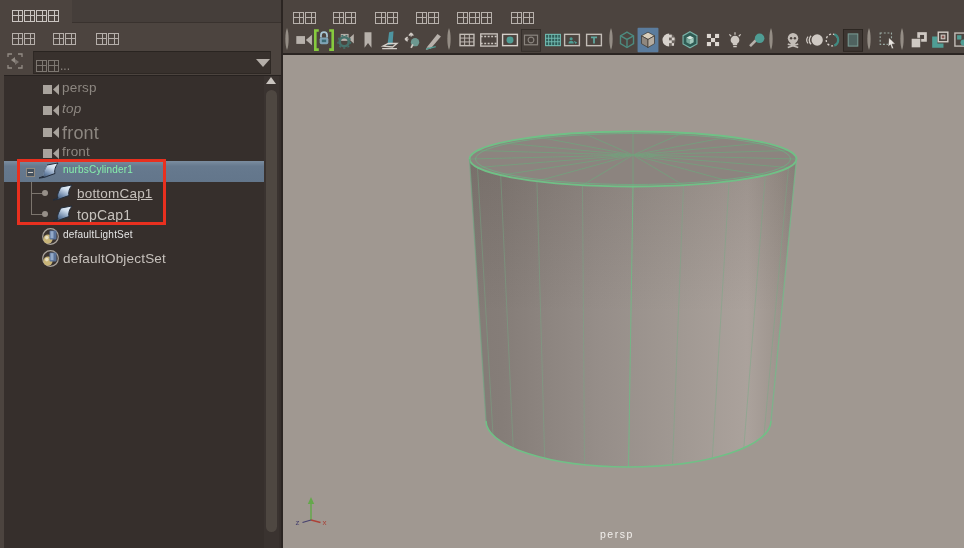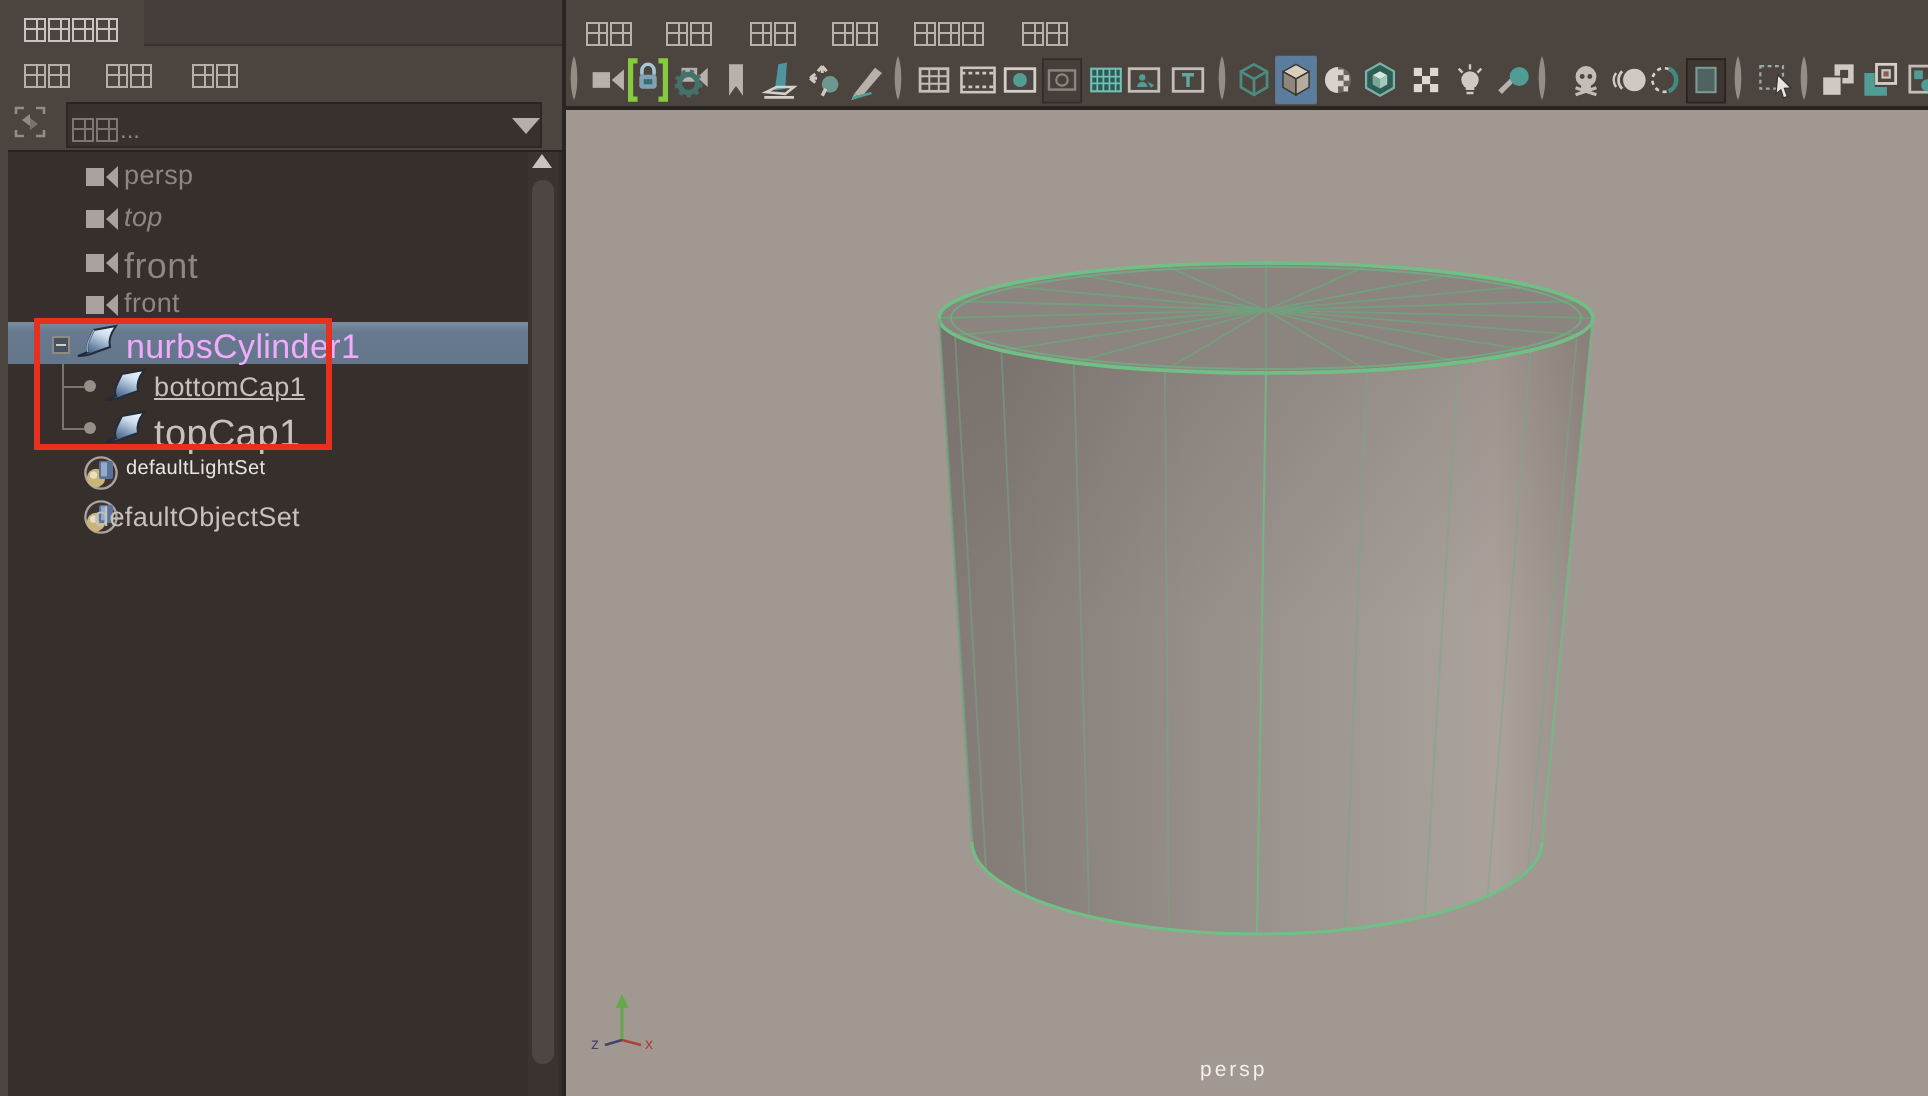--- a/index.html
+++ b/index.html
@@ -84,56 +84,56 @@
             <stop offset="0" stop-color="#31455e"></stop>
             <stop offset="0.35" stop-color="#6c86a8"></stop>
             <stop offset="0.75" stop-color="#cddcec"></stop>
             <stop offset="1" stop-color="#e8f0f8"></stop>
           </linearGradient>
         </defs>
         <path d="M1 16 L6 14 C4.5 11 7 7 9 3 L20 1 C17.5 4.5 16 8 17 11.5 L10 14 C8 15 4 16 1 16 Z" fill="url(#nsg)" stroke="#222c3a" stroke-width="1"></path>
         <path d="M6 14 C4.5 11 7 7 9 3" fill="none" stroke="#8fa6c2" stroke-width="0.8"></path>
       </svg>
   </div>
-  <div class="abs" style="left:63px;top:164px;font-size:17px;letter-spacing:0.2px;color:#f0abfc;">nurbsCylinder1</div>
+  <div class="abs" style="left:63px;top:164px;font-size:10px;letter-spacing:0.2px;color:#86efac;">nurbsCylinder1</div>
 
   <div class="abs" style="left:52px;top:184px;width:23px;height:17px;">
     <svg width="23" height="17" viewBox="0 0 23 17">
         <path d="M1 16 L6 14 C4.5 11 7 7 9 3 L20 1 C17.5 4.5 16 8 17 11.5 L10 14 C8 15 4 16 1 16 Z" fill="url(#nsg)" stroke="#222c3a" stroke-width="1"></path>
       </svg>
   </div>
   <div class="abs" style="left:77px;top:186px;font-size:13.5px;letter-spacing:0.2px;color:#c6c1bc;text-decoration:underline;">bottomCap1</div>
 
   <div class="abs" style="left:52px;top:205px;width:23px;height:17px;">
     <svg width="23" height="17" viewBox="0 0 23 17">
         <path d="M1 16 L6 14 C4.5 11 7 7 9 3 L20 1 C17.5 4.5 16 8 17 11.5 L10 14 C8 15 4 16 1 16 Z" fill="url(#nsg)" stroke="#222c3a" stroke-width="1"></path>
       </svg>
   </div>
-  <div class="abs" style="left:77px;top:207px;font-size:19px;letter-spacing:0.2px;color:#c6c1bc;">topCap1</div>
+  <div class="abs" style="left:77px;top:207px;font-size:14px;letter-spacing:0.2px;color:#c6c1bc;">topCap1</div>
 
   <div class="abs" style="left:42px;top:228px;width:17px;height:17px;">
     <svg width="17" height="17">
         <circle cx="8.5" cy="8.5" r="7.8" fill="#3a3330" stroke="#aaa49d" stroke-width="1.2"></circle>
         <circle cx="6" cy="11" r="4.6" fill="#c9b578"></circle>
         <circle cx="4.8" cy="9.6" r="1.8" fill="#e8dfc2"></circle>
         <rect x="7.5" y="2.5" width="7" height="9" rx="1" fill="#5a7298"></rect>
         <rect x="8.5" y="3.2" width="3" height="7" fill="#93aac9"></rect>
       </svg>
   </div>
   <div class="abs" style="left:63px;top:229px;font-size:10px;letter-spacing:0.2px;color:#e5e5e5;">defaultLightSet</div>
   <div class="abs" style="left:42px;top:250px;width:17px;height:17px;">
     <svg width="17" height="17">
         <circle cx="8.5" cy="8.5" r="7.8" fill="#3a3330" stroke="#aaa49d" stroke-width="1.2"></circle>
         <circle cx="6" cy="11" r="4.6" fill="#c9b578"></circle>
         <circle cx="4.8" cy="9.6" r="1.8" fill="#e8dfc2"></circle>
         <rect x="7.5" y="2.5" width="7" height="9" rx="1" fill="#5a7298"></rect>
         <rect x="8.5" y="3.2" width="3" height="7" fill="#93aac9"></rect>
       </svg>
   </div>
-  <div class="abs" style="left:47px;top:251px;font-size:13.5px;letter-spacing:0.2px;color:#c6c1bc;">defaultObjectSet</div>
+  <div class="abs" style="left:63px;top:251px;font-size:13.5px;letter-spacing:0.2px;color:#c6c1bc;">defaultObjectSet</div>
 
   <div class="abs" style="left:264px;top:76px;width:15px;height:472px;background:#3a3330;"></div>
   <div class="abs" style="left:266px;top:77px;width:0;height:0;border-left:5px solid transparent;border-right:5px solid transparent;border-bottom:7px solid #c9c4bf;"></div>
   <div class="abs" style="left:266px;top:90px;width:11px;height:442px;background:#4e4741;border-radius:6px;"></div>
 
   <div class="abs" style="left:17px;top:159px;width:149px;height:66px;border:3px solid #e8301f;"></div>
 </div>
 
 <div class="abs" style="left:281px;top:0;width:2px;height:548px;background:#2b2522;"></div>
 

